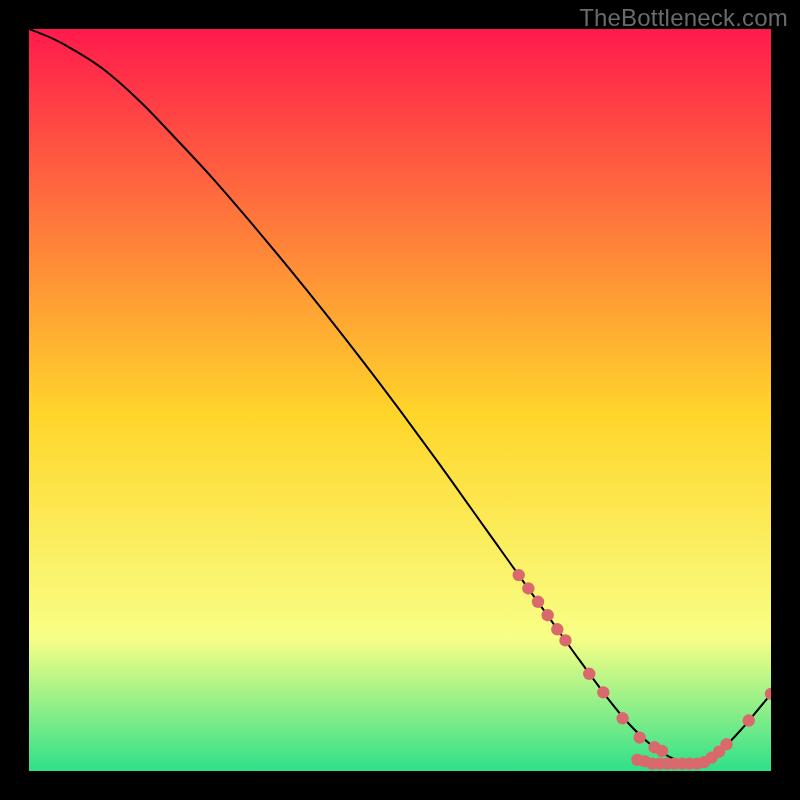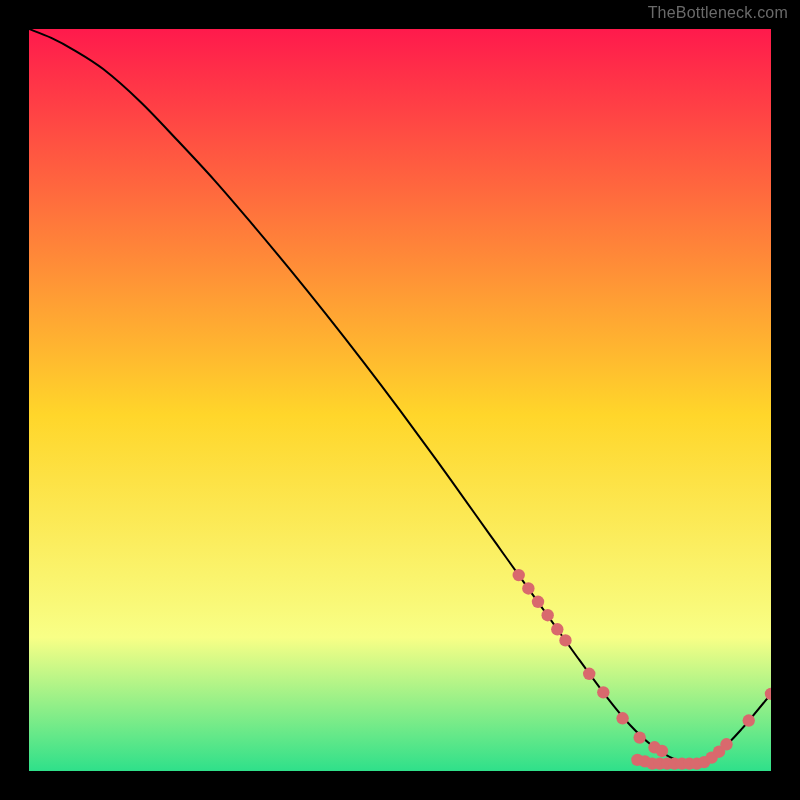--- a/index.html
+++ b/index.html
@@ -15,21 +15,21 @@
     position: relative;
     width: 800px;
     height: 800px;
     background: #000;
   }
   .watermark {
     position: absolute;
     top: 4px;
     right: 12px;
     color: #6a6a6a;
-    font-size: 16px;
+    font-size: 24px;
     font-weight: 500;
     letter-spacing: 0.2px;
     user-select: none;
   }
   .plot {
     position: absolute;
     left: 29px;
     top: 29px;
     width: 742px;
     height: 742px;

